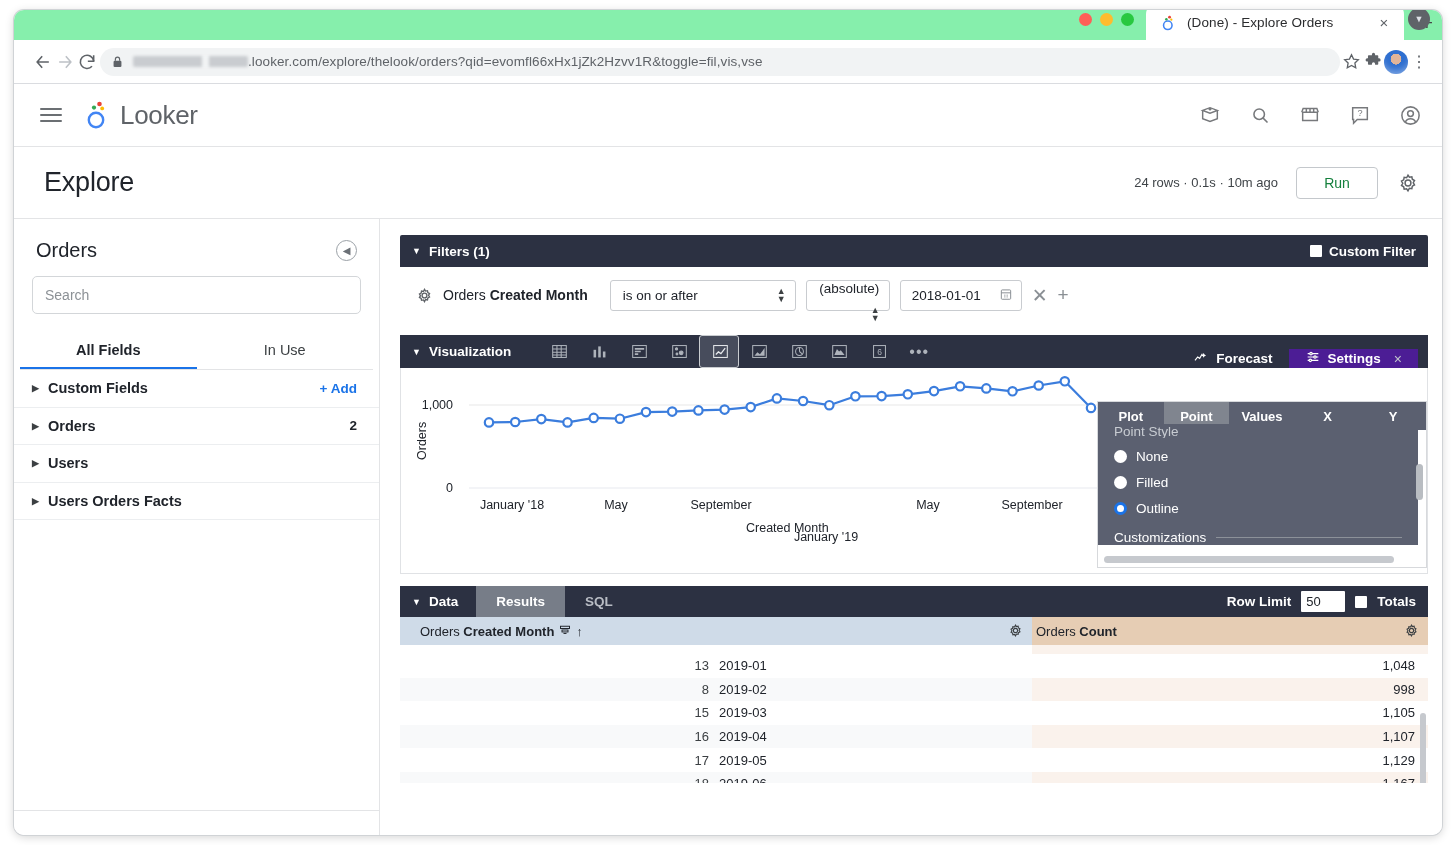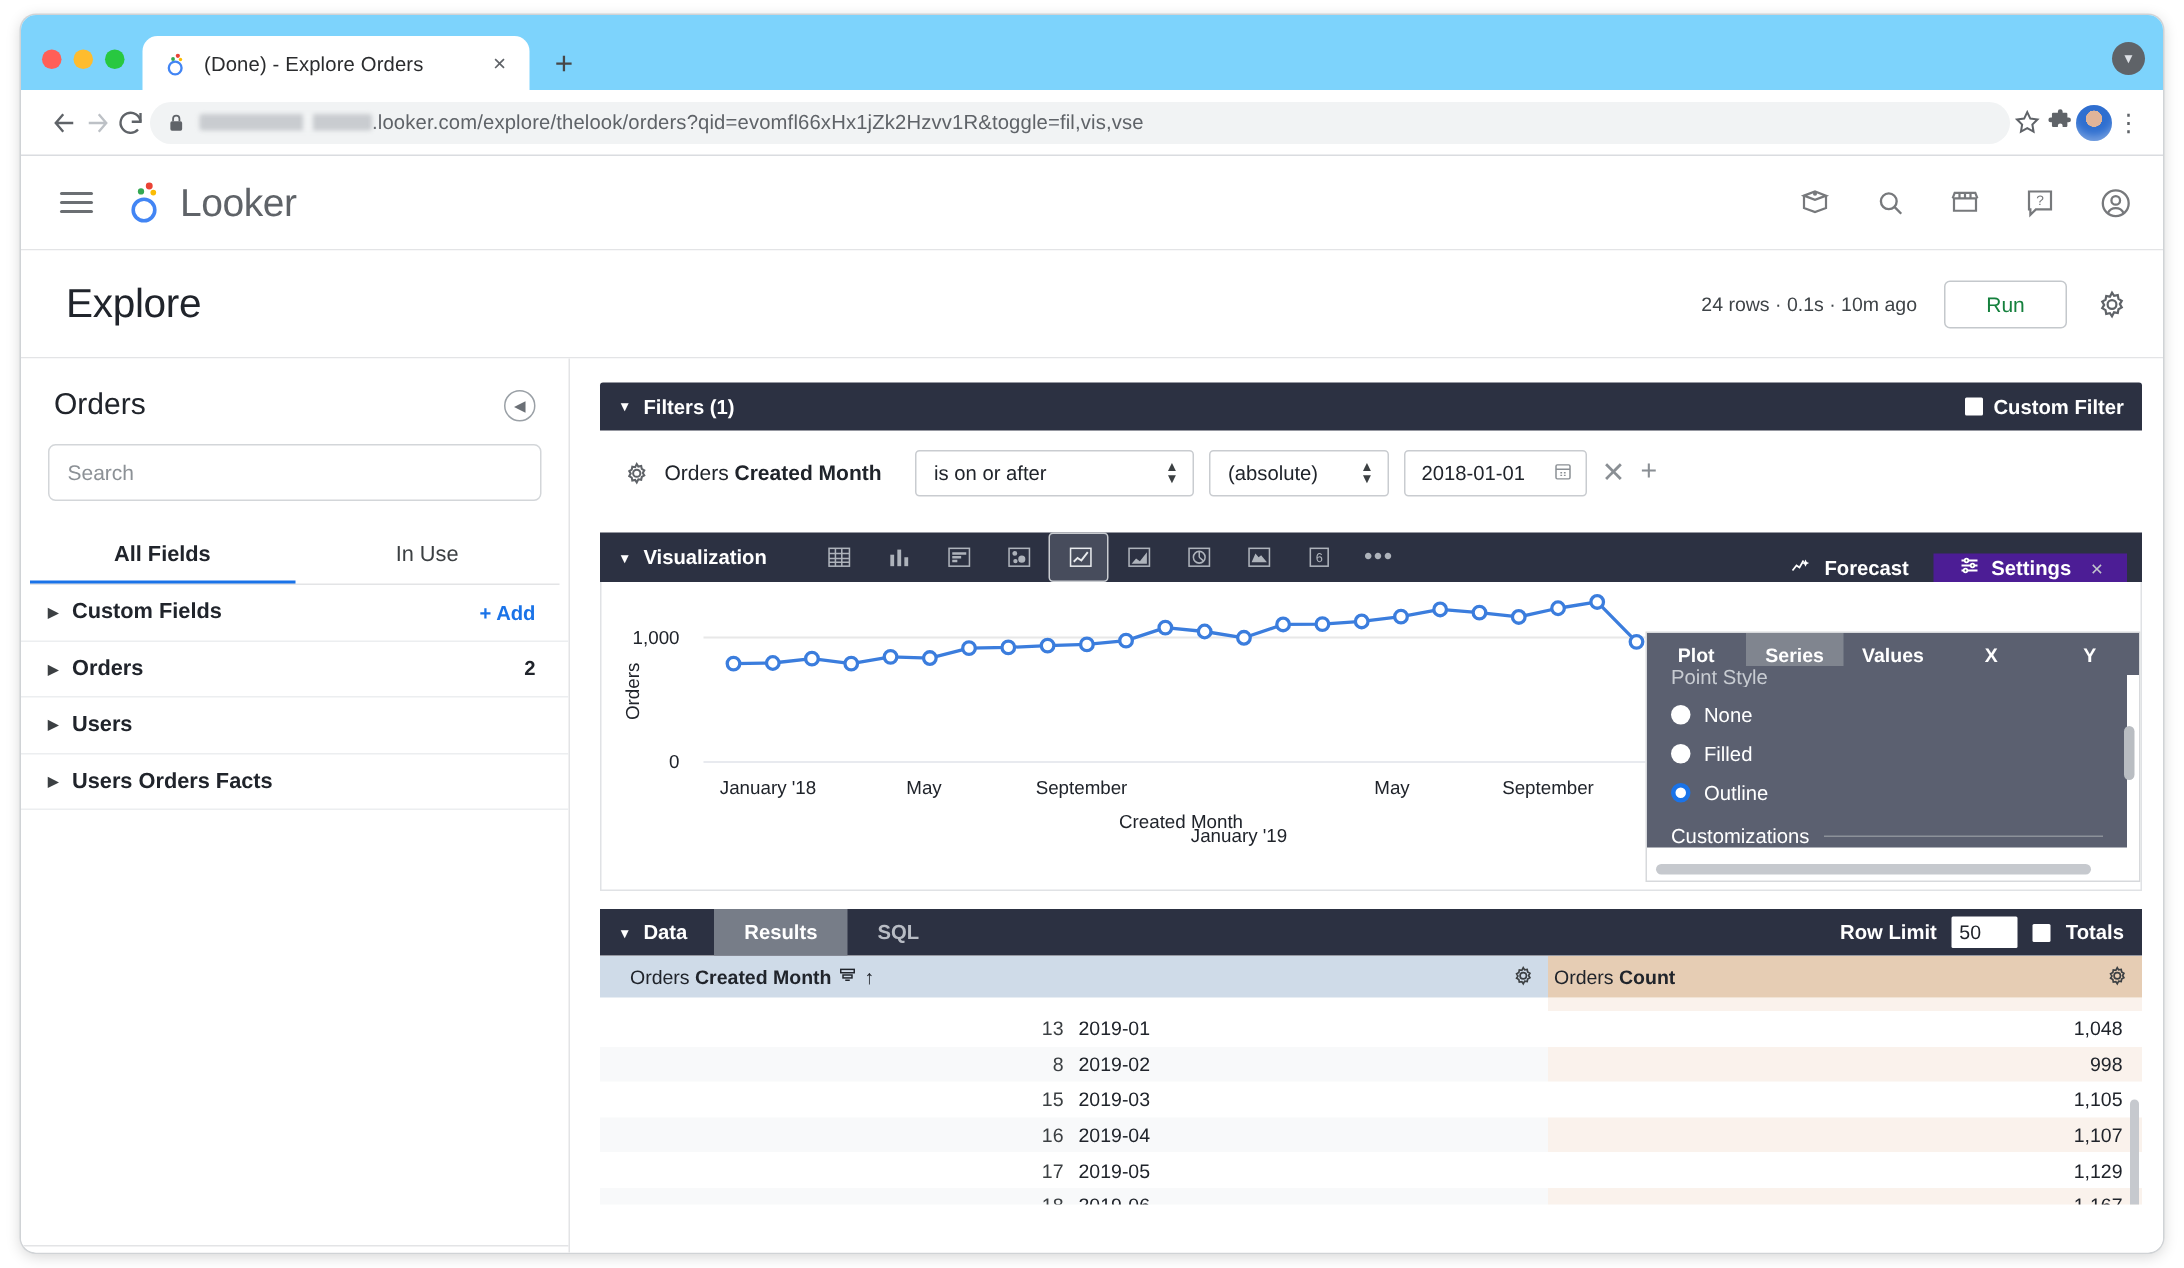--- a/index.html
+++ b/index.html
@@ -13,22 +13,22 @@
     position: absolute; left: 14px; top: 10px;
     width: 1428px; height: 825px;
     background: #ffffff;
     border-radius: 10px;
     box-shadow: 0 0 0 1px #d0d3d6, 0 2px 10px rgba(0,0,0,.18);
     overflow: hidden;
   }
 
   
   .tabstrip {
-    height: 50px; background: #7dd3fc; position: relative;
-    display: flex; align-items: flex-end;
+    height: 30px; background: #86efac; position: relative;
+    display: flex; align-items: flex-end; justify-content: flex-end;
   }
   .traffic { display: flex; gap: 8px; padding: 0 12px 14px 14px; align-items: center; }
   .dot { width: 13px; height: 13px; border-radius: 50%; }
   .dot.r { background: #ff5f57; }
   .dot.y { background: #febc2e; }
   .dot.g { background: #28c840; }
   .tab {
     height: 36px; min-width: 258px; background: #fff;
     border-radius: 10px 10px 0 0;
     display: flex; align-items: center; gap: 10px;
@@ -176,21 +176,21 @@
   .f-gear { width: 17px; height: 17px; color: #5f6368; flex: none; display:flex;align-items:center;justify-content:center; }
   .f-label { font-size: 14px; color: #20242b; margin-right: 12px; white-space: nowrap; }
   .f-label b { font-weight: 700; }
   .sel {
     height: 31px; border: 1px solid #c9ccd0; border-radius: 3px; background: #fff;
     display: flex; align-items: center; padding: 0 9px 0 12px; gap: 10px;
     font-size: 13.5px; color: #20242b;
   }
   .sel .arrows { font-size: 9px; color: #3c4043; line-height: 8px; text-align: center; }
   .sel.cond { width: 186px; }
-  .sel.abs { width: 120px; }
+  .sel.abs { width: 84px; flex-direction: column; }
   .date-box {
     width: 122px; height: 31px; border: 1px solid #c9ccd0; border-radius: 3px;
     display: flex; align-items: center; padding: 0 8px 0 11px; gap: 6px;
     font-size: 13.5px; color: #20242b; background:#fff;
   }
   .f-x, .f-plus { font-size: 19px; color: #8a8f94; font-weight: 300; }
 
   
   .viz-wrap { margin-top: 12px; position: relative; }
   .viz-head { height: 33px; background: #2c3142; color: #fff; display: flex; align-items: center; padding: 0 10px 0 12px; }
@@ -625,21 +625,21 @@
             <div class="xtick" style="left:265px; top:130px; width:110px;">September</div>
             <div class="xtick" style="left:370px; top:130px; width:110px;margin-top:32px;">January '19</div>
             <div class="xtick" style="left:472px; top:130px; width:110px;">May</div>
             <div class="xtick" style="left:576px; top:130px; width:110px;">September</div>
             <div class="x-axis-label" style="left:345px; top:153px;">Created Month</div>
           </div>
 
           <div class="settings-pop">
             <div class="set-tabs">
               <span class="set-tab">Plot</span>
-              <span class="set-tab active">Series</span>
+              <span class="set-tab active">Point</span>
               <span class="set-tab">Values</span>
               <span class="set-tab">X</span>
               <span class="set-tab">Y</span>
             </div>
             <div class="set-panel">
               <div class="set-cut">Point Style</div>
               <div class="radio-row">
                 <span class="radio"></span>
                 <span>None</span>
               </div>

